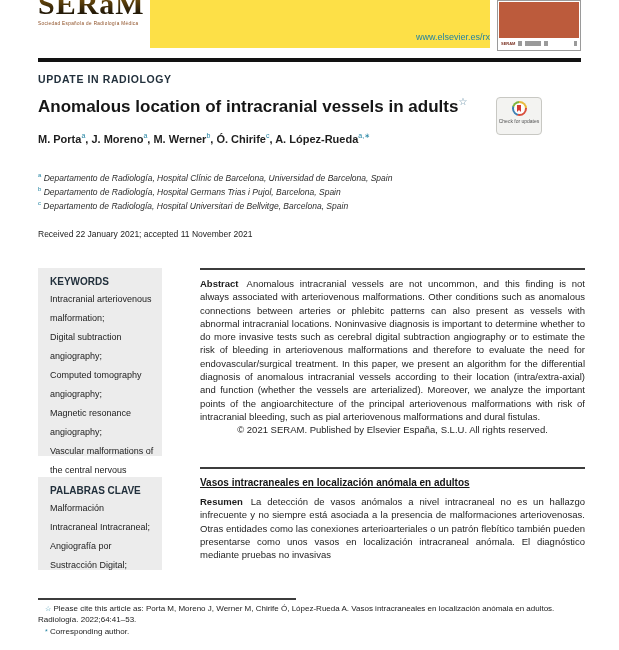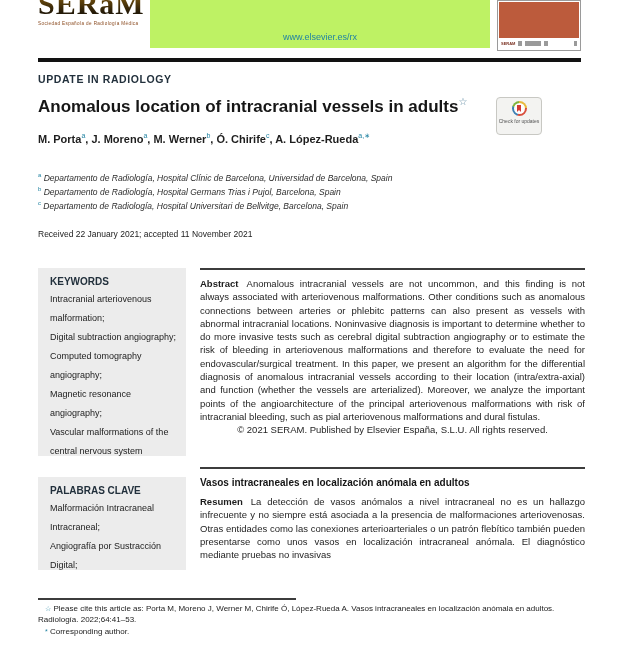--- a/index.html
+++ b/index.html
@@ -16,21 +16,21 @@
     display:block; margin-top:-13px;
     font-family:"Liberation Serif","DejaVu Serif",serif;
     font-size:30px; font-weight:bold; letter-spacing:1px;
     background:linear-gradient(#c08a12 0%, #6b4a0c 35%, #241a08 75%);
     -webkit-background-clip:text; background-clip:text; color:transparent;
   }
   .logo-tagline { display:block; margin-top:0px; font-size:4.6px; color:#8a4a1f; letter-spacing:.4px; }
 
   .header-box {
     position:absolute; left:150px; top:0; width:340px; height:48px;
-    background:#bef264; display:flex; align-items:flex-end; justify-content:center;
+    background:#fde047; display:flex; align-items:flex-end; justify-content:flex-end;
   }
   .header-link { font-size:9px; color:#2283a2; margin-bottom:6px; text-decoration:none; }
 
   .cover { position:absolute; left:497px; top:0; width:84px; height:51px;
     border:1px solid #9a9a9a; background:#fff; padding:1px; }
   .cover-red { width:100%; height:36px; background:#bc5b3c; }
   .cover-strip { width:100%; height:11px; display:flex; align-items:center; gap:3px; padding:0 2px; }
   .cover-strip .mini-text { font-size:4px; font-weight:bold; color:#7a3020; }
   .blob { background:#9a9a9a; height:5px; }
   .b1{width:4px;} .b2{width:16px;} .b3{width:4px;} .b4{width:3px; margin-left:auto;}
@@ -58,37 +58,37 @@
 
   
   .authors { position:absolute; left:38px; top:132px; font-size:11px; font-weight:bold; color:#1e1e1e; }
   .authors sup { font-size:7px; color:#2283a2; font-weight:normal; }
   .affiliations { position:absolute; left:38px; top:170px; font-size:8.5px; line-height:11px;
     font-style:italic; color:#2e2e2e; }
   .affiliations sup { font-size:6px; color:#2283a2; font-style:normal; }
   .received { position:absolute; left:38px; top:229px; font-size:8.5px; color:#222; }
 
   
-  .kw-box { position:absolute; left:38px; width:148px; background:#ececec; padding:8px 8px 8px 12px; }
+  .kw-box { position:absolute; left:38px; width:124px; background:#ececec; padding:8px 8px 8px 12px; }
   .kw-box-en { top:268px; height:188px; }
   .kw-box-es { top:477px; height:93px; }
   .kw-title { font-size:10px; font-weight:bold; color:#22303c; margin-bottom:3px; }
   .kw-item { font-size:9px; line-height:19px; color:#222; }
 
   .col-rule { position:absolute; left:200px; width:385px; height:1.5px; background:#3c3c3c; }
   .rule-en { top:268px; } .rule-es { top:467px; }
 
   .abstract { position:absolute; left:200px; width:385px; font-size:9.5px; line-height:13.3px;
     text-align:justify; color:#1e1e1e; }
   .abstract-en { top:277px; }
   .abstract b.lbl { margin-right:8px; }
   .copyright { margin-top:0px; text-align:center; }
 
   .es-title { position:absolute; left:200px; top:477px; width:385px; font-size:10px;
-    font-weight:bold; color:#161616; }
+    font-weight:bold; color:#161616;text-decoration:underline; }
   .abstract-es { top:495px; }
 
   
   .foot-rule { position:absolute; left:38px; top:598px; width:258px; height:1.5px; background:#3c3c3c; }
   .footnotes { position:absolute; left:38px; top:604px; width:545px; font-size:8px;
     line-height:10.5px; color:#222; }
   .fn-cite { text-indent:7px; }
   .fn-mark { color:#2283a2; font-size:7px; }
   .fn-corr { text-indent:7px; margin-top:2px; }
   .fn-email { text-indent:14px;margin-top:11px; }

